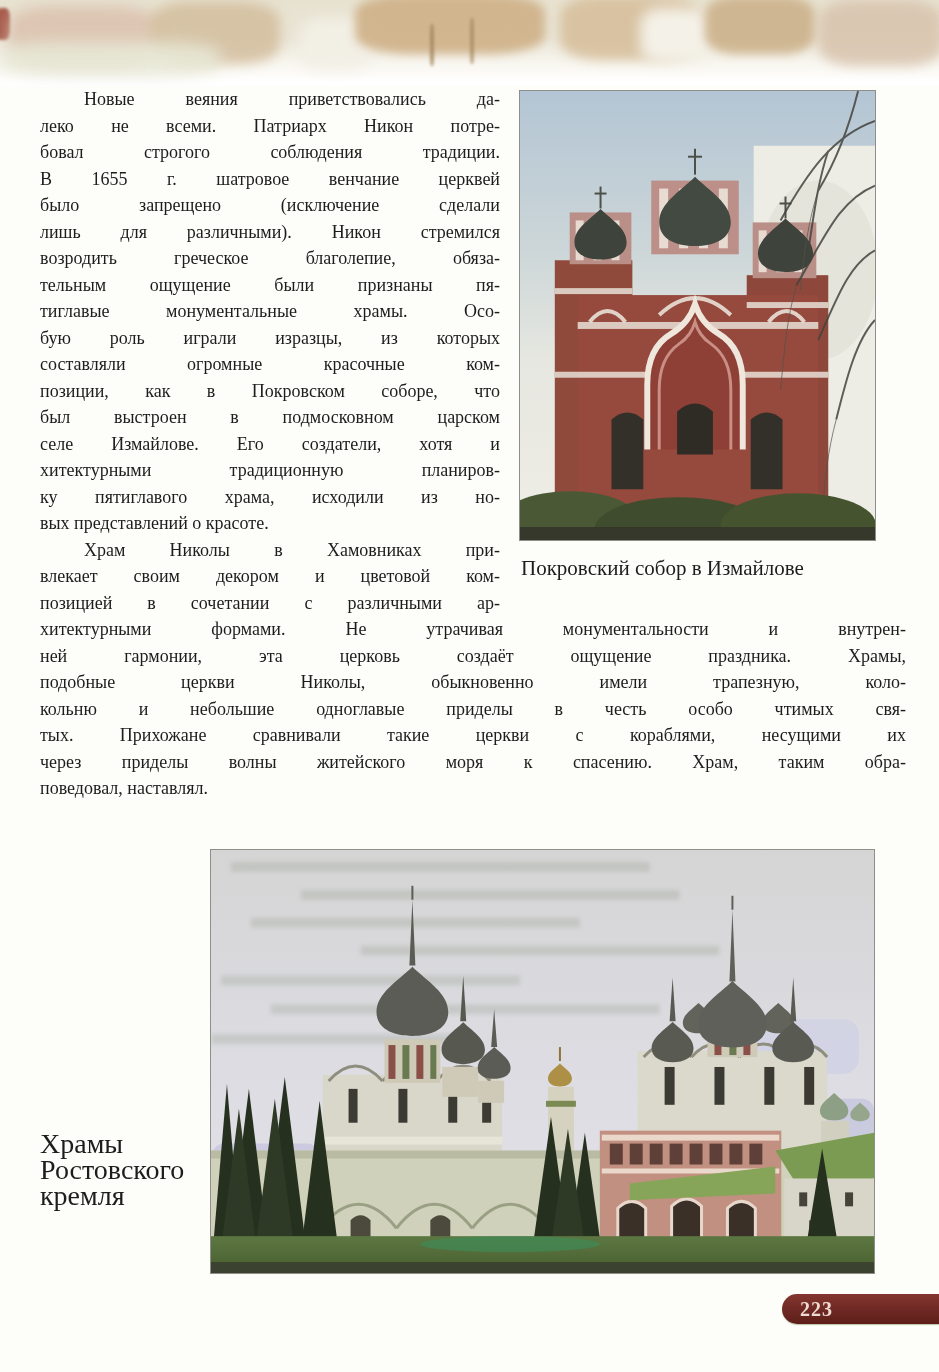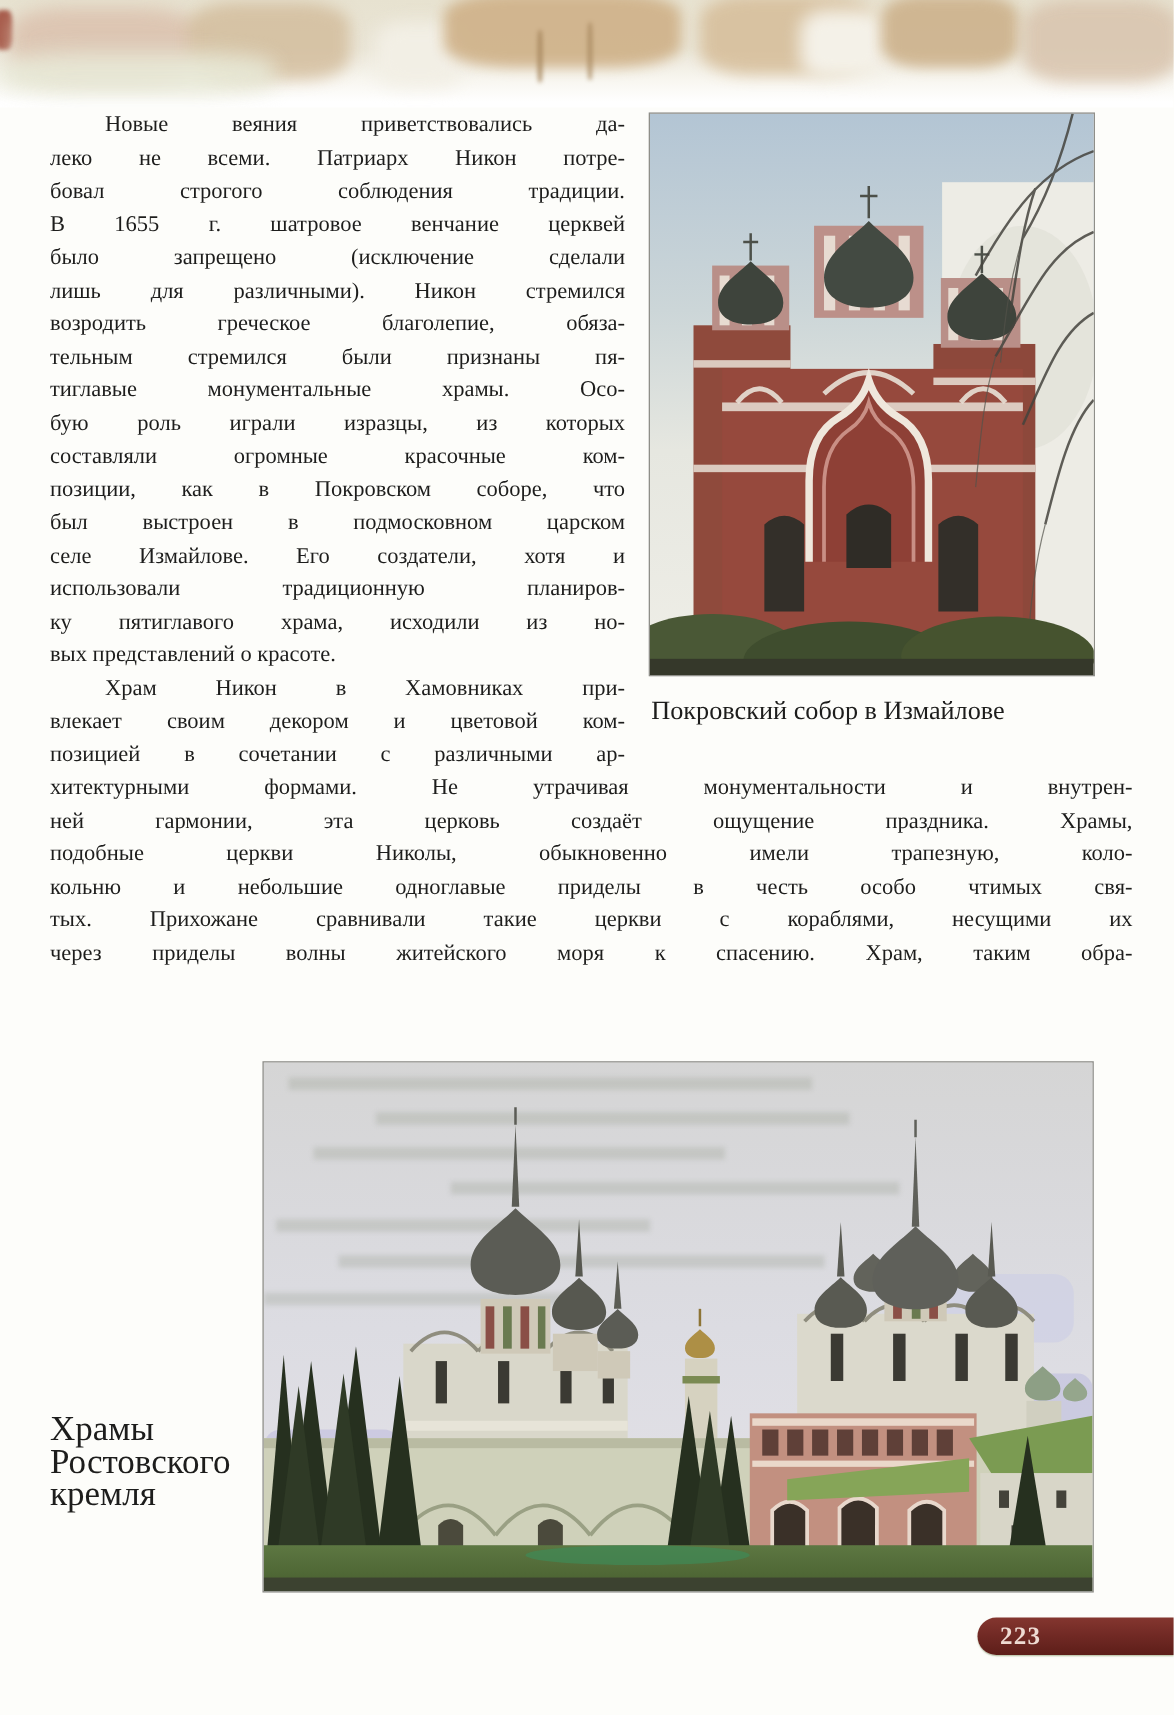--- a/index.html
+++ b/index.html
@@ -66,39 +66,40 @@
 </div>
 
 <div class="textflow">
   <div class="ln narrow indent">Новые веяния приветствовались да-</div>
   <div class="ln narrow">леко не всеми. Патриарх Никон потре-</div>
   <div class="ln narrow">бовал строгого соблюдения традиции.</div>
   <div class="ln narrow">В 1655 г. шатровое венчание церквей</div>
   <div class="ln narrow">было запрещено (исключение сделали</div>
   <div class="ln narrow">лишь для различными). Никон стремился</div>
   <div class="ln narrow">возродить греческое благолепие, обяза-</div>
-  <div class="ln narrow">тельным стремился были признаны пя-</div>
+  <div class="ln narrow">тельным ощущение были признаны пя-</div>
   <div class="ln narrow">тиглавые монументальные храмы. Осо-</div>
   <div class="ln narrow">бую роль играли изразцы, из которых</div>
   <div class="ln narrow">составляли огромные красочные ком-</div>
   <div class="ln narrow">позиции, как в Покровском соборе, что</div>
   <div class="ln narrow">был выстроен в подмосковном царском</div>
   <div class="ln narrow">селе Измайлове. Его создатели, хотя и</div>
-  <div class="ln narrow">использовали традиционную планиров-</div>
+  <div class="ln narrow">хитектурными традиционную планиров-</div>
   <div class="ln narrow">ку пятиглавого храма, исходили из но-</div>
   <div class="ln narrow endline">вых представлений о красоте.</div>
-  <div class="ln narrow indent">Храм Никон в Хамовниках при-</div>
+  <div class="ln narrow indent">Храм Николы в Хамовниках при-</div>
   <div class="ln narrow">влекает своим декором и цветовой ком-</div>
   <div class="ln narrow">позицией в сочетании с различными ар-</div>
   <div class="ln wide">хитектурными формами. Не утрачивая монументальности и внутрен-</div>
   <div class="ln wide">ней гармонии, эта церковь создаёт ощущение праздника. Храмы,</div>
   <div class="ln wide">подобные церкви Николы, обыкновенно имели трапезную, коло-</div>
   <div class="ln wide">кольню и небольшие одноглавые приделы в честь особо чтимых свя-</div>
   <div class="ln wide">тых. Прихожане сравнивали такие церкви с кораблями, несущими их</div>
   <div class="ln wide">через приделы волны житейского моря к спасению. Храм, таким обра-</div>
+  <div class="ln wide endline">поведовал, наставлял.</div>
 </div>
 
 <div class="photo" id="photo1">
 <svg viewBox="0 0 357 451" preserveAspectRatio="none">
   <defs>
     <linearGradient id="sky1" x1="0" y1="0" x2="0" y2="1">
       <stop offset="0" stop-color="#b3c5d4"></stop>
           <stop offset=".35" stop-color="#ccd6d8"></stop>
       <stop offset=".6" stop-color="#e6e7e0"></stop>
           <stop offset="1" stop-color="#efeee7"></stop>

